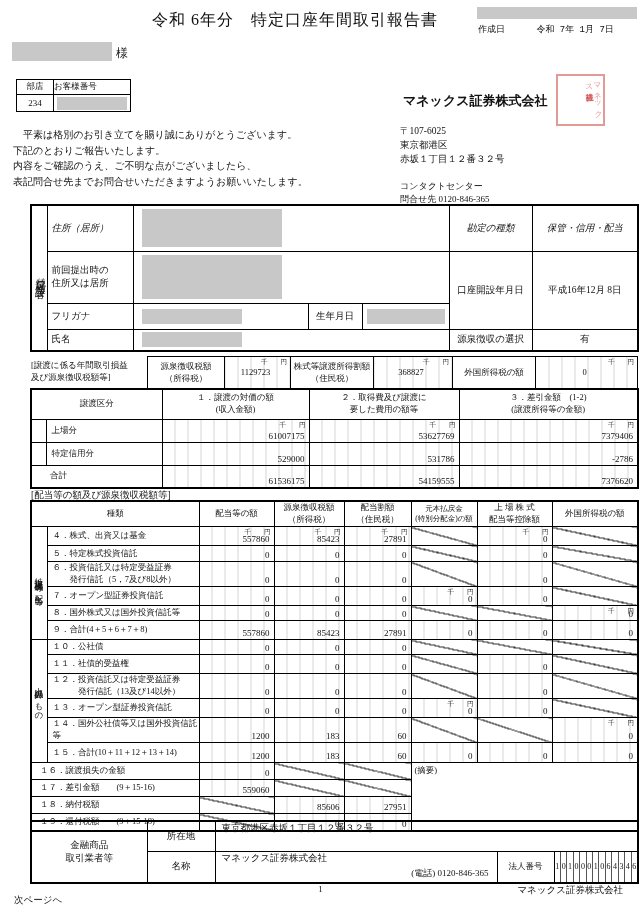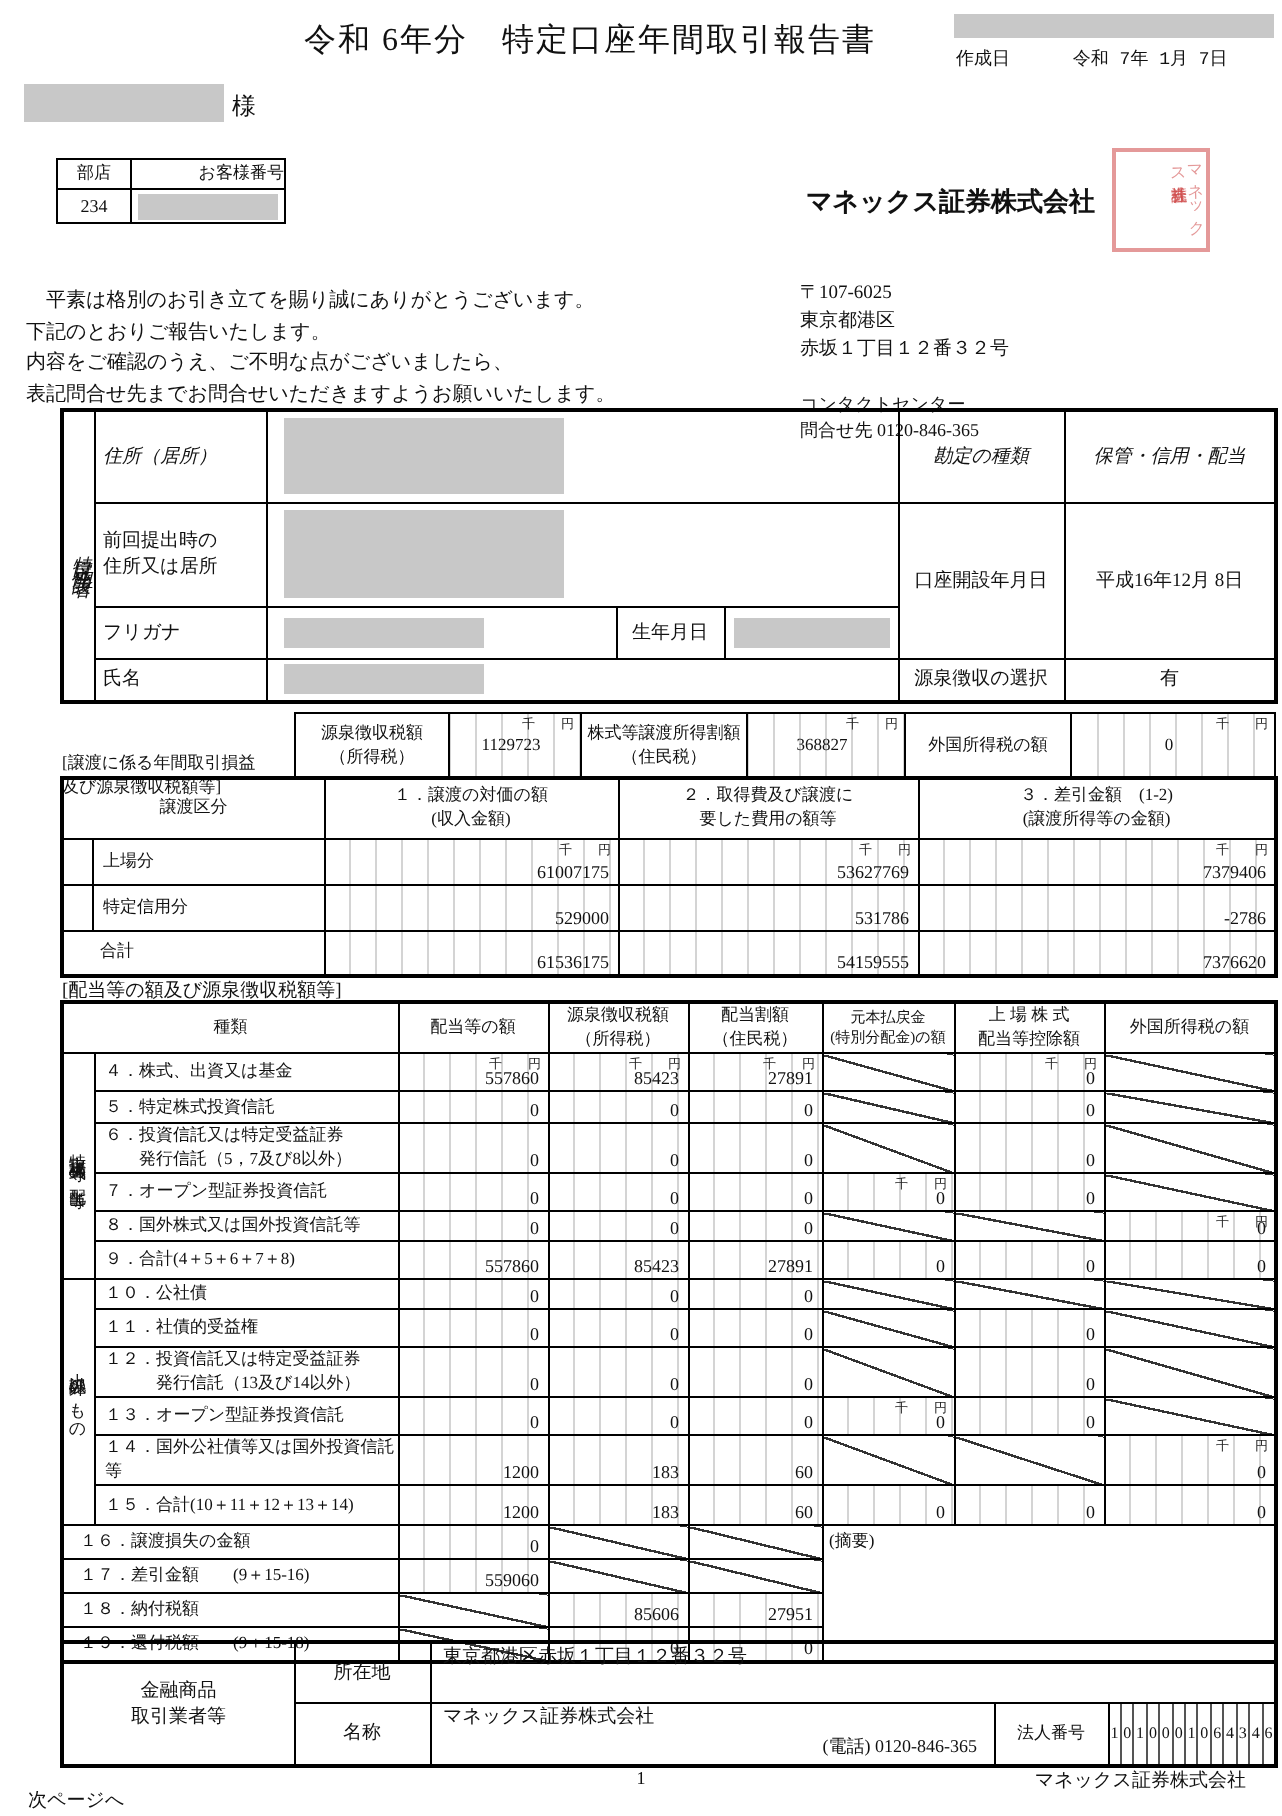--- a/index.html
+++ b/index.html
@@ -1,20 +1,20 @@
 <!DOCTYPE html>
 <html><head>
 <meta charset="utf-8">
 <style>
   * { box-sizing: border-box; margin: 0; padding: 0; }
   html,body { background:#e8e8e8; }
   body { font-family: "Liberation Serif", "DejaVu Serif", serif; color:#111; }
   .page { position:relative; width:641px; height:908px; background:#fff; margin:0 auto; overflow:hidden; }
   .abs { position:absolute; }
-  .pre { white-space: pre-line; margin-top: 16px; }
+  .pre { white-space: pre-line; }
   .goth { font-family: "Liberation Sans", "DejaVu Sans", sans-serif; }
   .redact { display:block; background:#c8c8c8; }
 
   table { border-collapse: collapse; table-layout: fixed; }
   td, th { border:1px solid #000; font-weight:normal; overflow:hidden; }
   table.boxed { border:2px solid #000; }
 
   .title { font-size:16px; letter-spacing:1px; }
 
   
@@ -60,29 +60,29 @@
   <div class="abs title" style="left:152px; top:10px;">令和 6年分　特定口座年間取引報告書</div>
   <span class="abs redact" style="left:477px; top:7px; width:160px; height:12px;"></span>
   <div class="abs" style="left:478px; top:23px; font-size:9px;font-family:Liberation Mono, monospace;">
     <span>作成日</span>
     <span style="margin-left:26px;">令和 7年 1月 7日</span>
   </div>
 
   <span class="abs redact" style="left:12px; top:42px; width:100px; height:19px;"></span>
   <div class="abs" style="left:116px; top:45px; font-size:12px;">様</div>
 
-  <table class="abs" style="left:28px; top:79px;">
+  <table class="abs" style="left:16px; top:79px;">
     <colgroup>
         <col style="width:37px;">
         <col style="width:77px;">
       </colgroup>
     <tbody>
         <tr style="height:15px;">
       <td style="font-size:8.5px; text-align:center;">部店</td>
-      <td style="font-size:8.5px; text-align:right;">お客様番号</td>
+      <td style="font-size:8.5px; text-align:left;">お客様番号</td>
     </tr>
     <tr style="height:17px;">
       <td style="font-size:9px; text-align:center;">234</td>
       <td>
             <span class="redact" style="width:70px; height:13px; margin:0 auto;"></span>
           </td>
     </tr>
   </tbody>
     </table>
 

